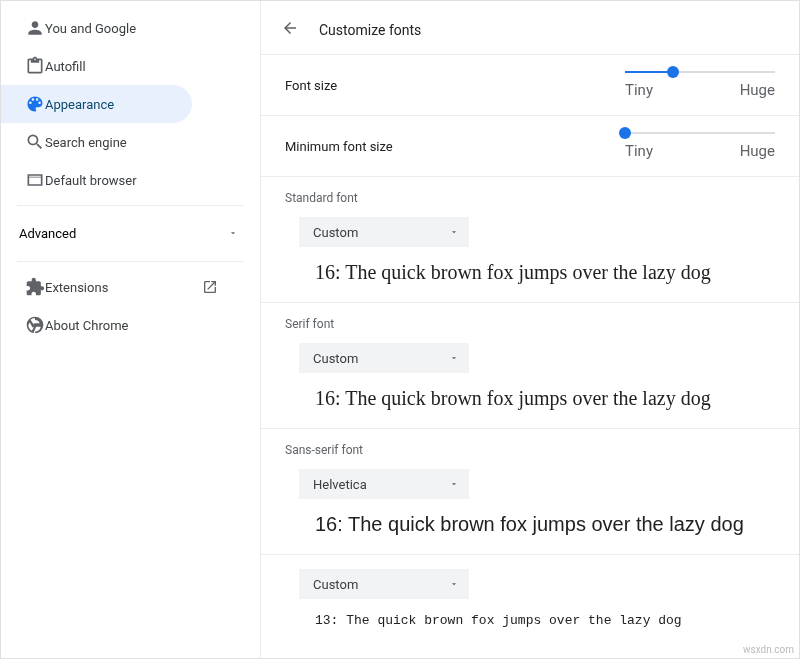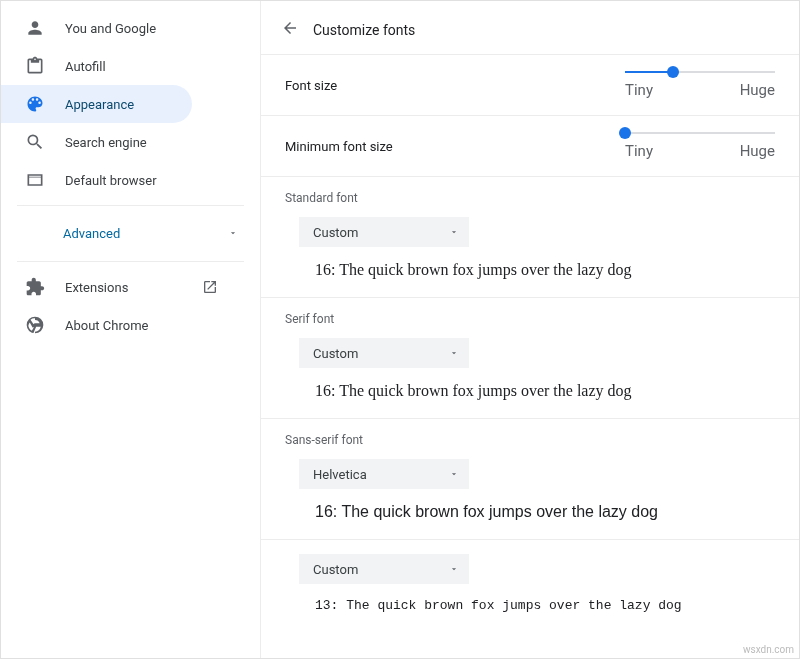--- a/index.html
+++ b/index.html
@@ -18,57 +18,55 @@
   .sidebar {
     width: 260px;
     border-right: 1px solid #ececec;
     padding-top: 8px;
   }
   .nav-item {
     display: flex;
     align-items: center;
     height: 38px;
     padding: 0 18px 0 24px;
-    gap: 20px;
     color: #3c4043;
     border-radius: 0 20px 20px 0;
     margin-right: 68px;
     cursor: pointer;
     font-size: 13px;
   }
   .nav-item.active {
     background: #e8f0fe;
     color: #0c4a6e;
   }
   .nav-item.active .nav-icon svg { fill: #1a73e8; }
   .nav-icon { width: 20px; height: 20px; display: flex; align-items: center; justify-content: center; }
   .nav-icon svg { width: 20px; height: 20px; fill: #5f6368; }
   .nav-label { flex: 1; }
   .advanced-row {
     display: flex;
     align-items: center;
     justify-content: space-between;
     padding: 14px 22px 14px 18px;
-    color: #0369a1;
+    color: #000000;
     font-size: 13px;
     cursor: pointer;
-    margin-left: 44px;
   }
   .divider { border: none; border-top: 1px solid #ececec; margin: 6px 16px; }
   .ext-icon { width: 16px; height: 16px; }
   
   .main {
     flex: 1;
     overflow-y: auto;
     padding-bottom: 20px;
   }
   .header {
     display: flex;
     align-items: center;
-    gap: 14px;
+    gap: 20px;
     padding: 18px 20px 14px;
     font-size: 14px;
     color: #202124;
   }
   .back-icon svg { width: 18px; height: 18px; fill: #5f6368; }
   .section {
     border-top: 1px solid #ececec;
     padding: 0 20px;
   }
   .slider-row {
@@ -114,21 +112,21 @@
     height: 30px;
     padding: 0 10px 0 14px;
     font-size: 13px;
     color: #3c4043;
     margin-left: 14px;
     cursor: pointer;
   }
   .select .arrow svg { width: 10px; height: 10px; fill: #5f6368; }
   .preview {
     margin: 14px 0 8px 30px;
-    font-size: 16px;
+    font-size: 20px;
     color: #202124;
   }
   .preview.serif { font-family: 'Times New Roman', Georgia, serif; }
   .preview.sans { font-family: Helvetica, Arial, sans-serif; }
   .preview.mono { font-family: 'Courier New', monospace; font-size: 13px; }
   .watermark {
     position: fixed;
     right: 6px;
     bottom: 4px;
     font-size: 10px;

